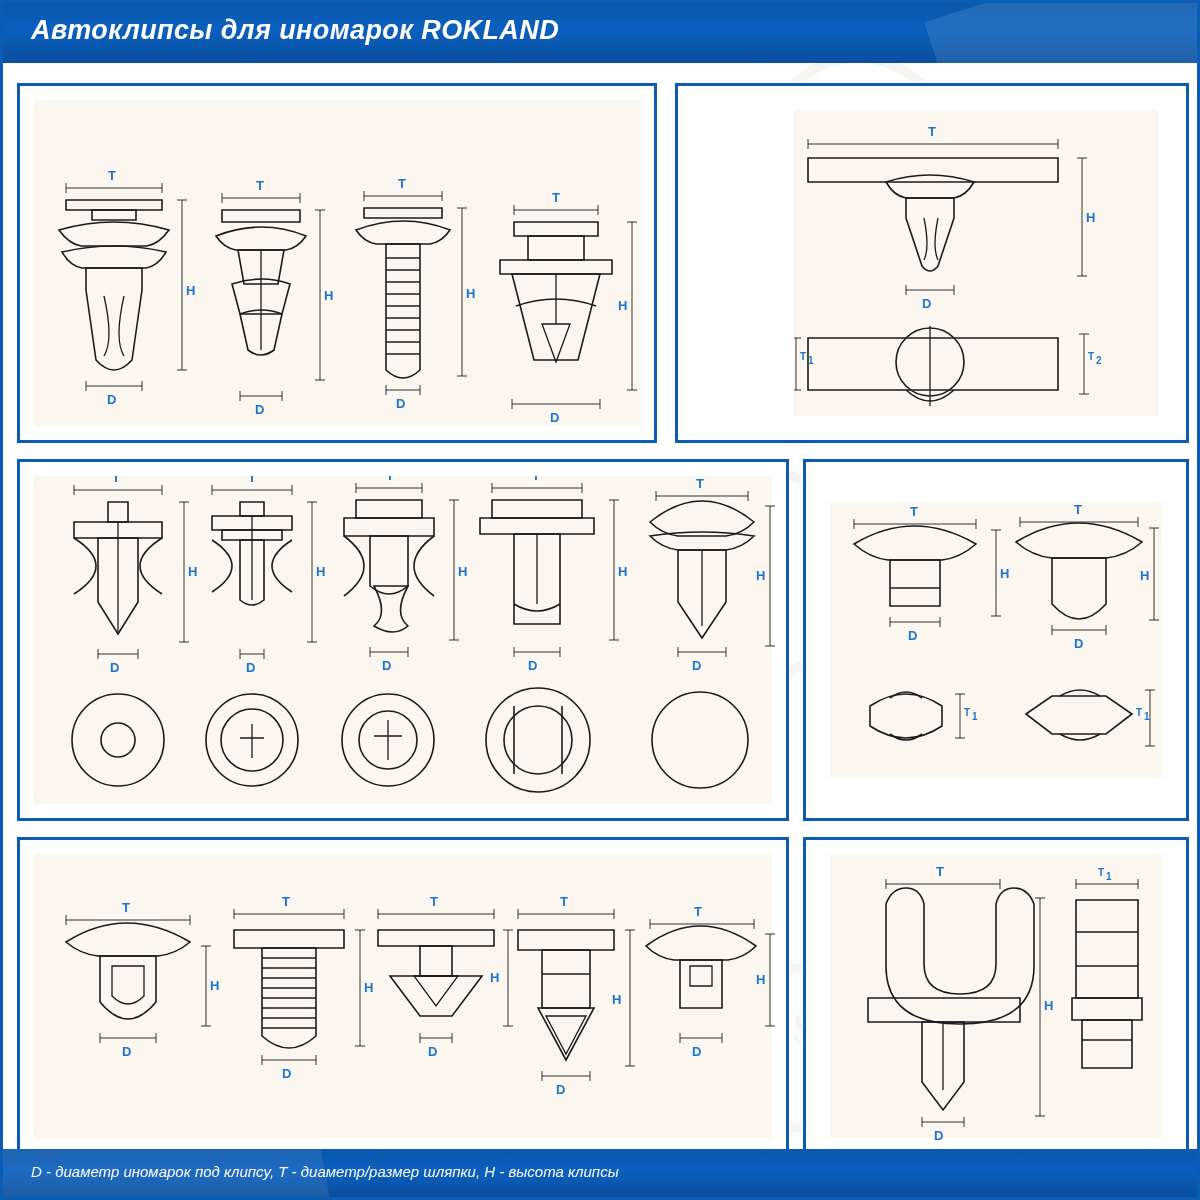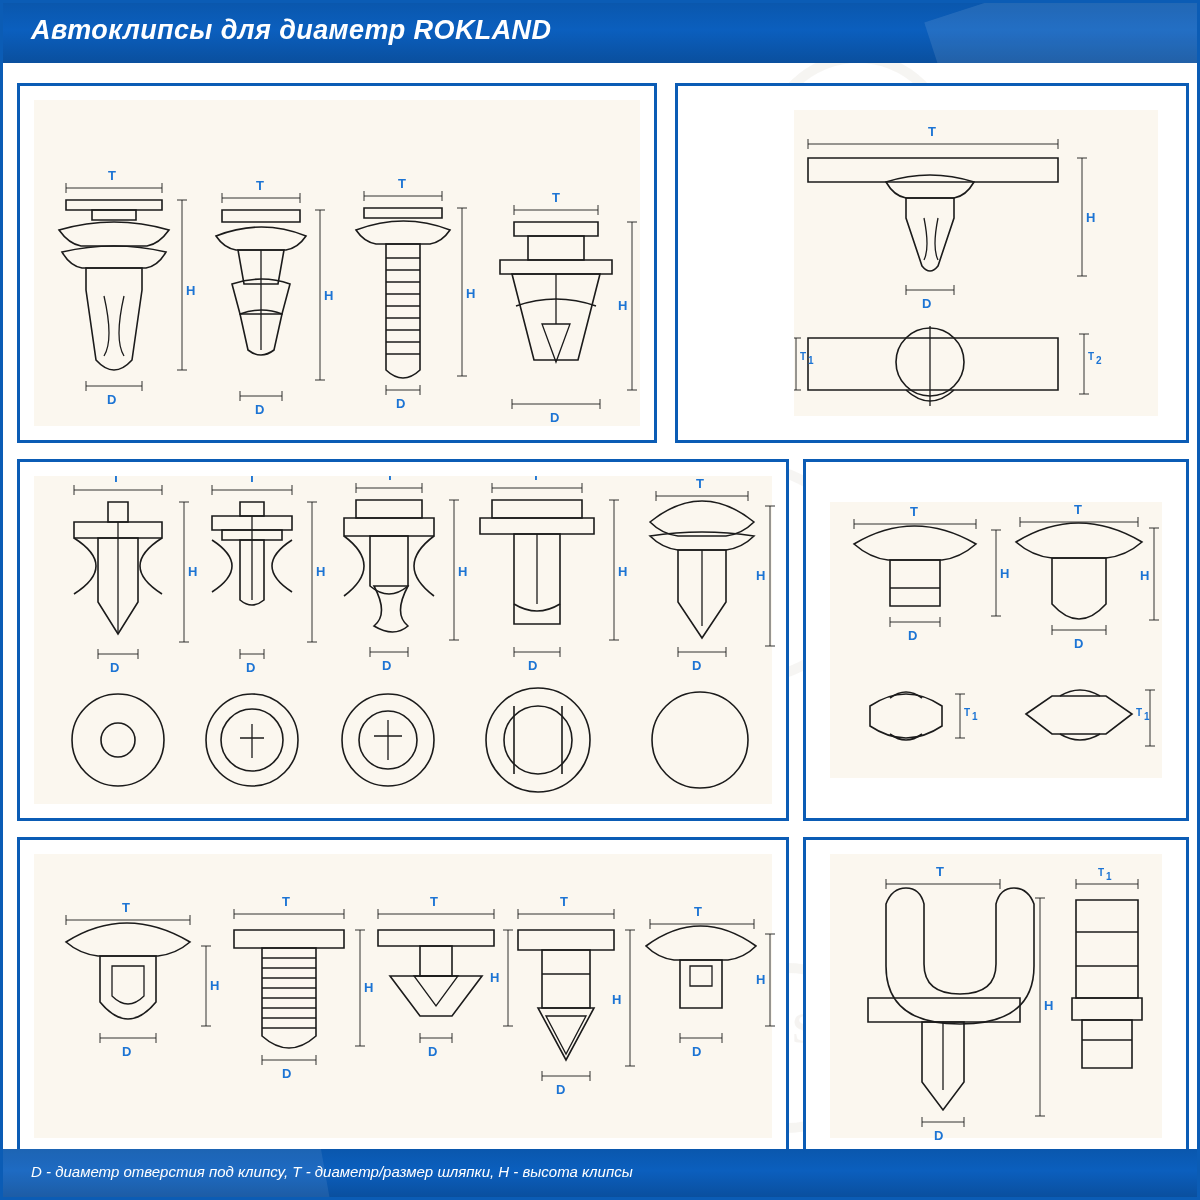--- a/index.html
+++ b/index.html
@@ -97,21 +97,21 @@
   <div class="watermark">
     <div class="wm-ring" style="left:760px;top:-10px;width:170px;height:170px;"></div>
     <div class="wm-ring" style="left:640px;top:400px;width:200px;height:200px;"></div>
     <div class="wm-ring" style="left:700px;top:900px;width:150px;height:150px;"></div>
     <div class="wm-text" style="left:230px;top:690px;">ROKLAND</div>
     <div class="wm-text" style="left:760px;top:20px;font-size:44px;">AUTO</div>
     <div class="wm-text" style="left:660px;top:940px;font-size:44px;">CLIPS</div>
   </div>
 
   <div class="header">
-    <div class="header-title">Автоклипсы  для диаметр ROKLAND</div>
+    <div class="header-title">Автоклипсы  для иномарок ROKLAND</div>
   </div>
 
   <div class="panel" style="left:14px;top:80px;width:640px;height:360px;">
     <div class="panel-inner" style="left:14px;top:14px;right:14px;bottom:14px;">
       <svg width="610" height="330" viewBox="0 0 610 330">
 
         <g>
           <path class="ln" d="M32 100 h96 v10 h-96 z"></path>
           <path class="ln" d="M58 110 h44 v10 h-44 z"></path>
           <path class="ln" d="M25 130 q55 -16 110 0 q-10 14 -22 16 h-66 q-12 -2 -22 -16 z"></path>
@@ -475,16 +475,16 @@
           <path class="ln2" d="M252 186 h50"></path>
           <path class="dim" d="M246 30 h62 M246 25 v10 M308 25 v10"></path>
           <text class="lbl-sm" x="268" y="22">T</text>
           <text class="lbl-sm" x="276" y="26">1</text>
         </g>
       </svg>
     </div>
   </div>
 
   <div class="footer">
-    <div class="footer-text">D - диаметр отверстия под клипсу, T - диаметр/размер шляпки, H - высота клипсы</div>
+    <div class="footer-text">D - диаметр иномарок под клипсу, T - диаметр/размер шляпки, H - высота клипсы</div>
   </div>
 
 </div>
 
 </body></html>

